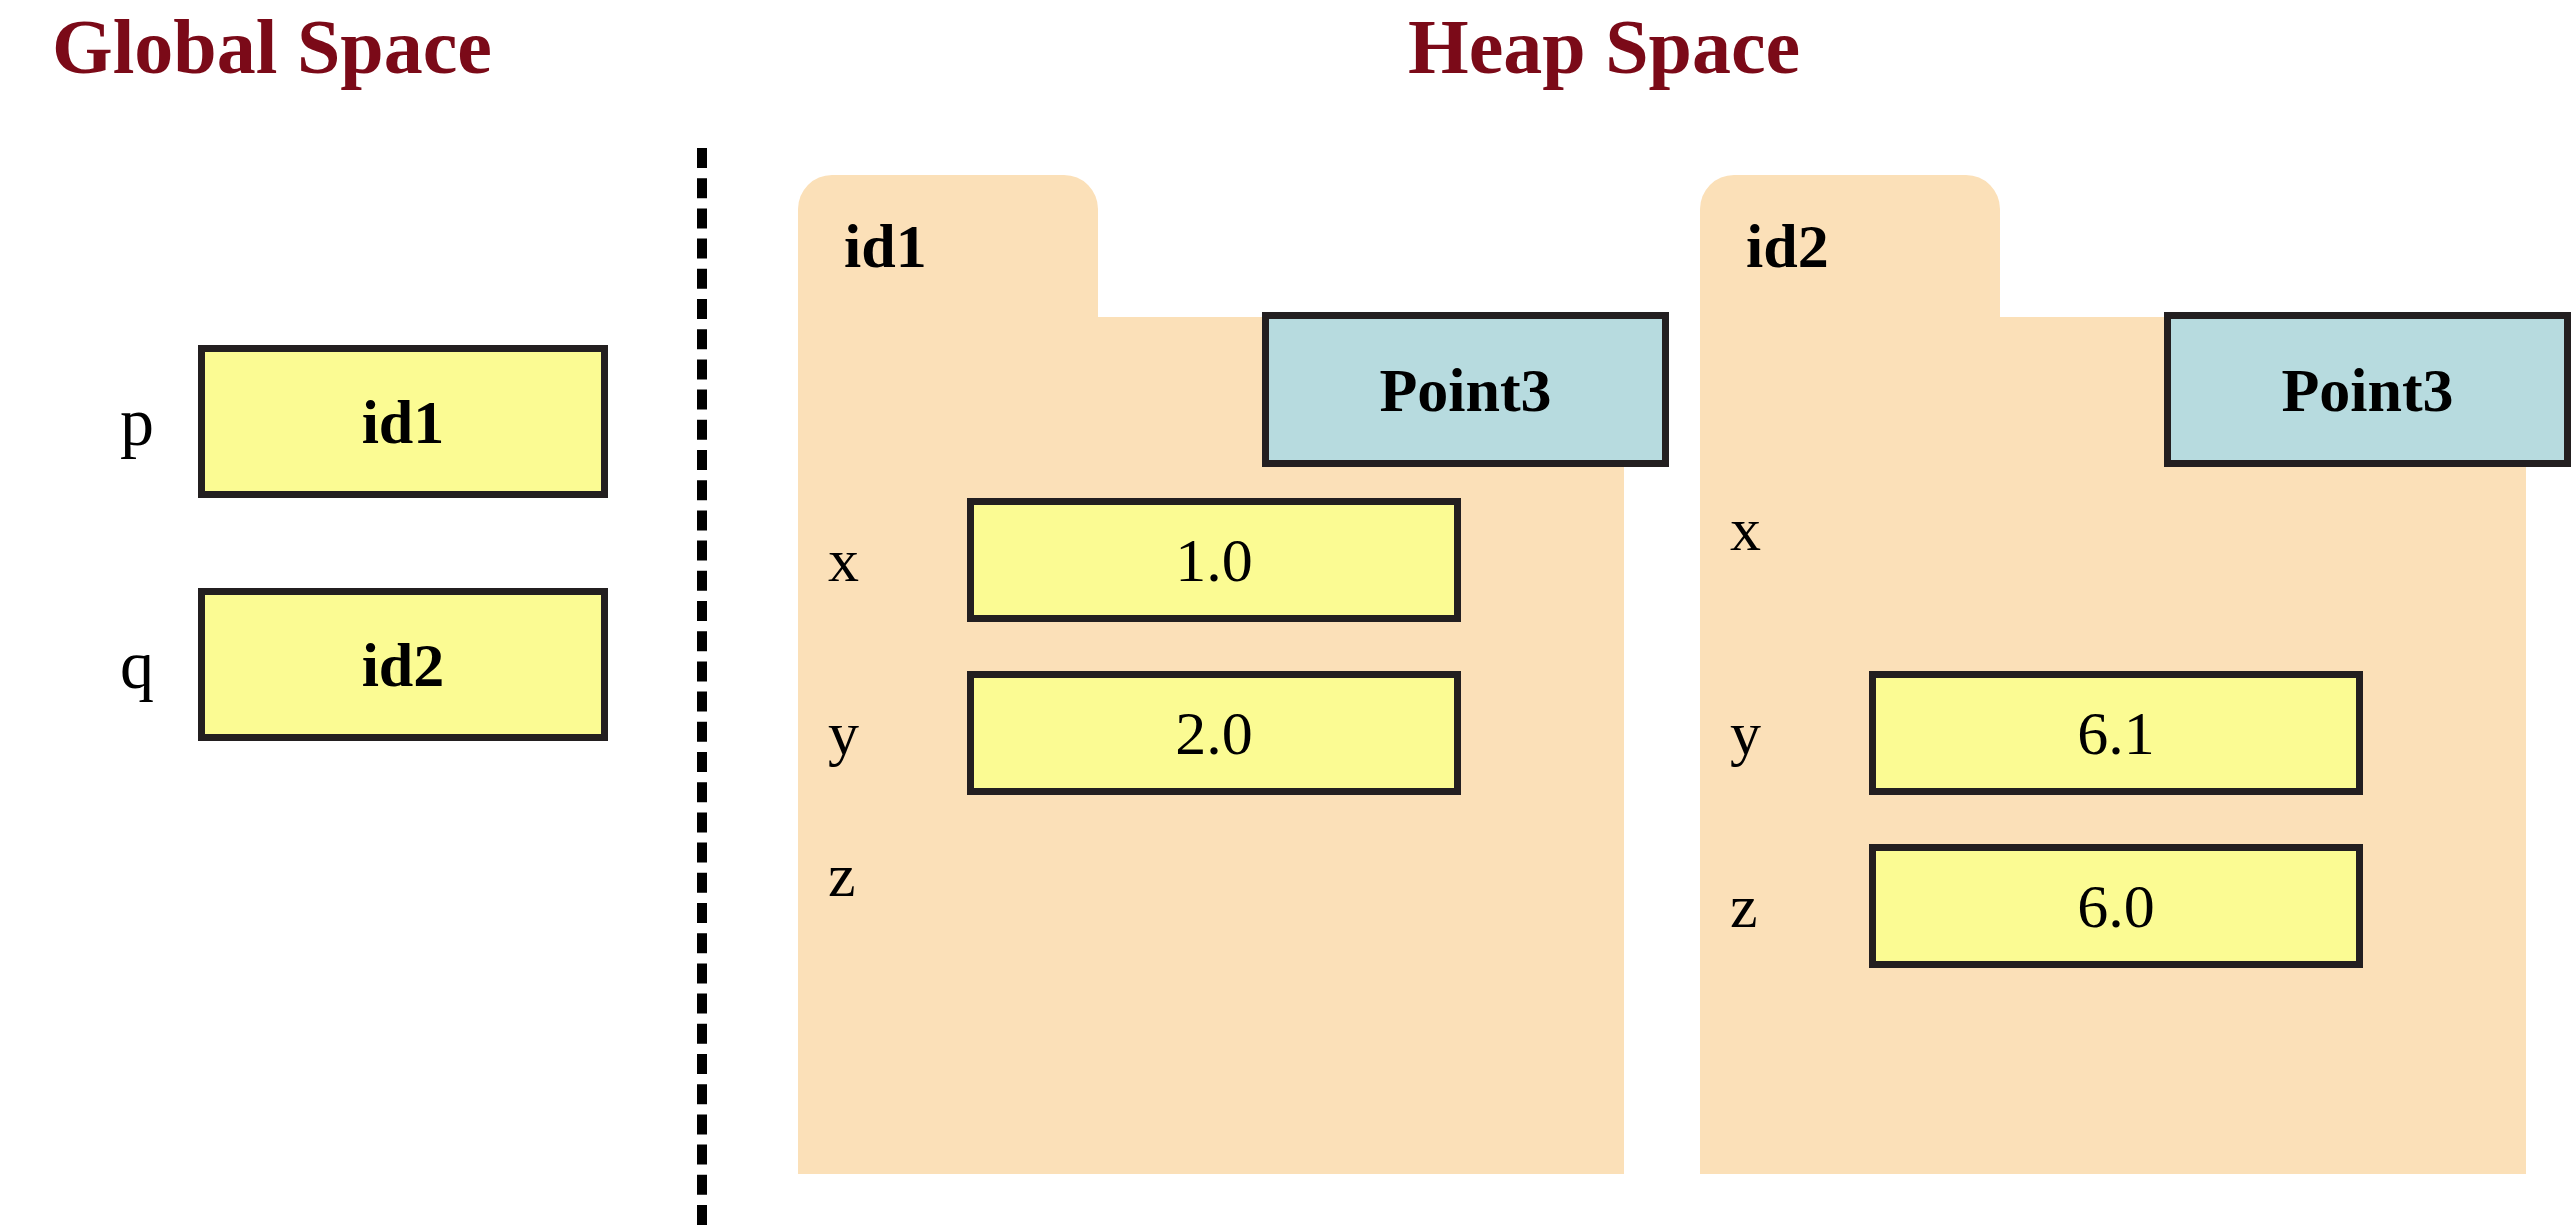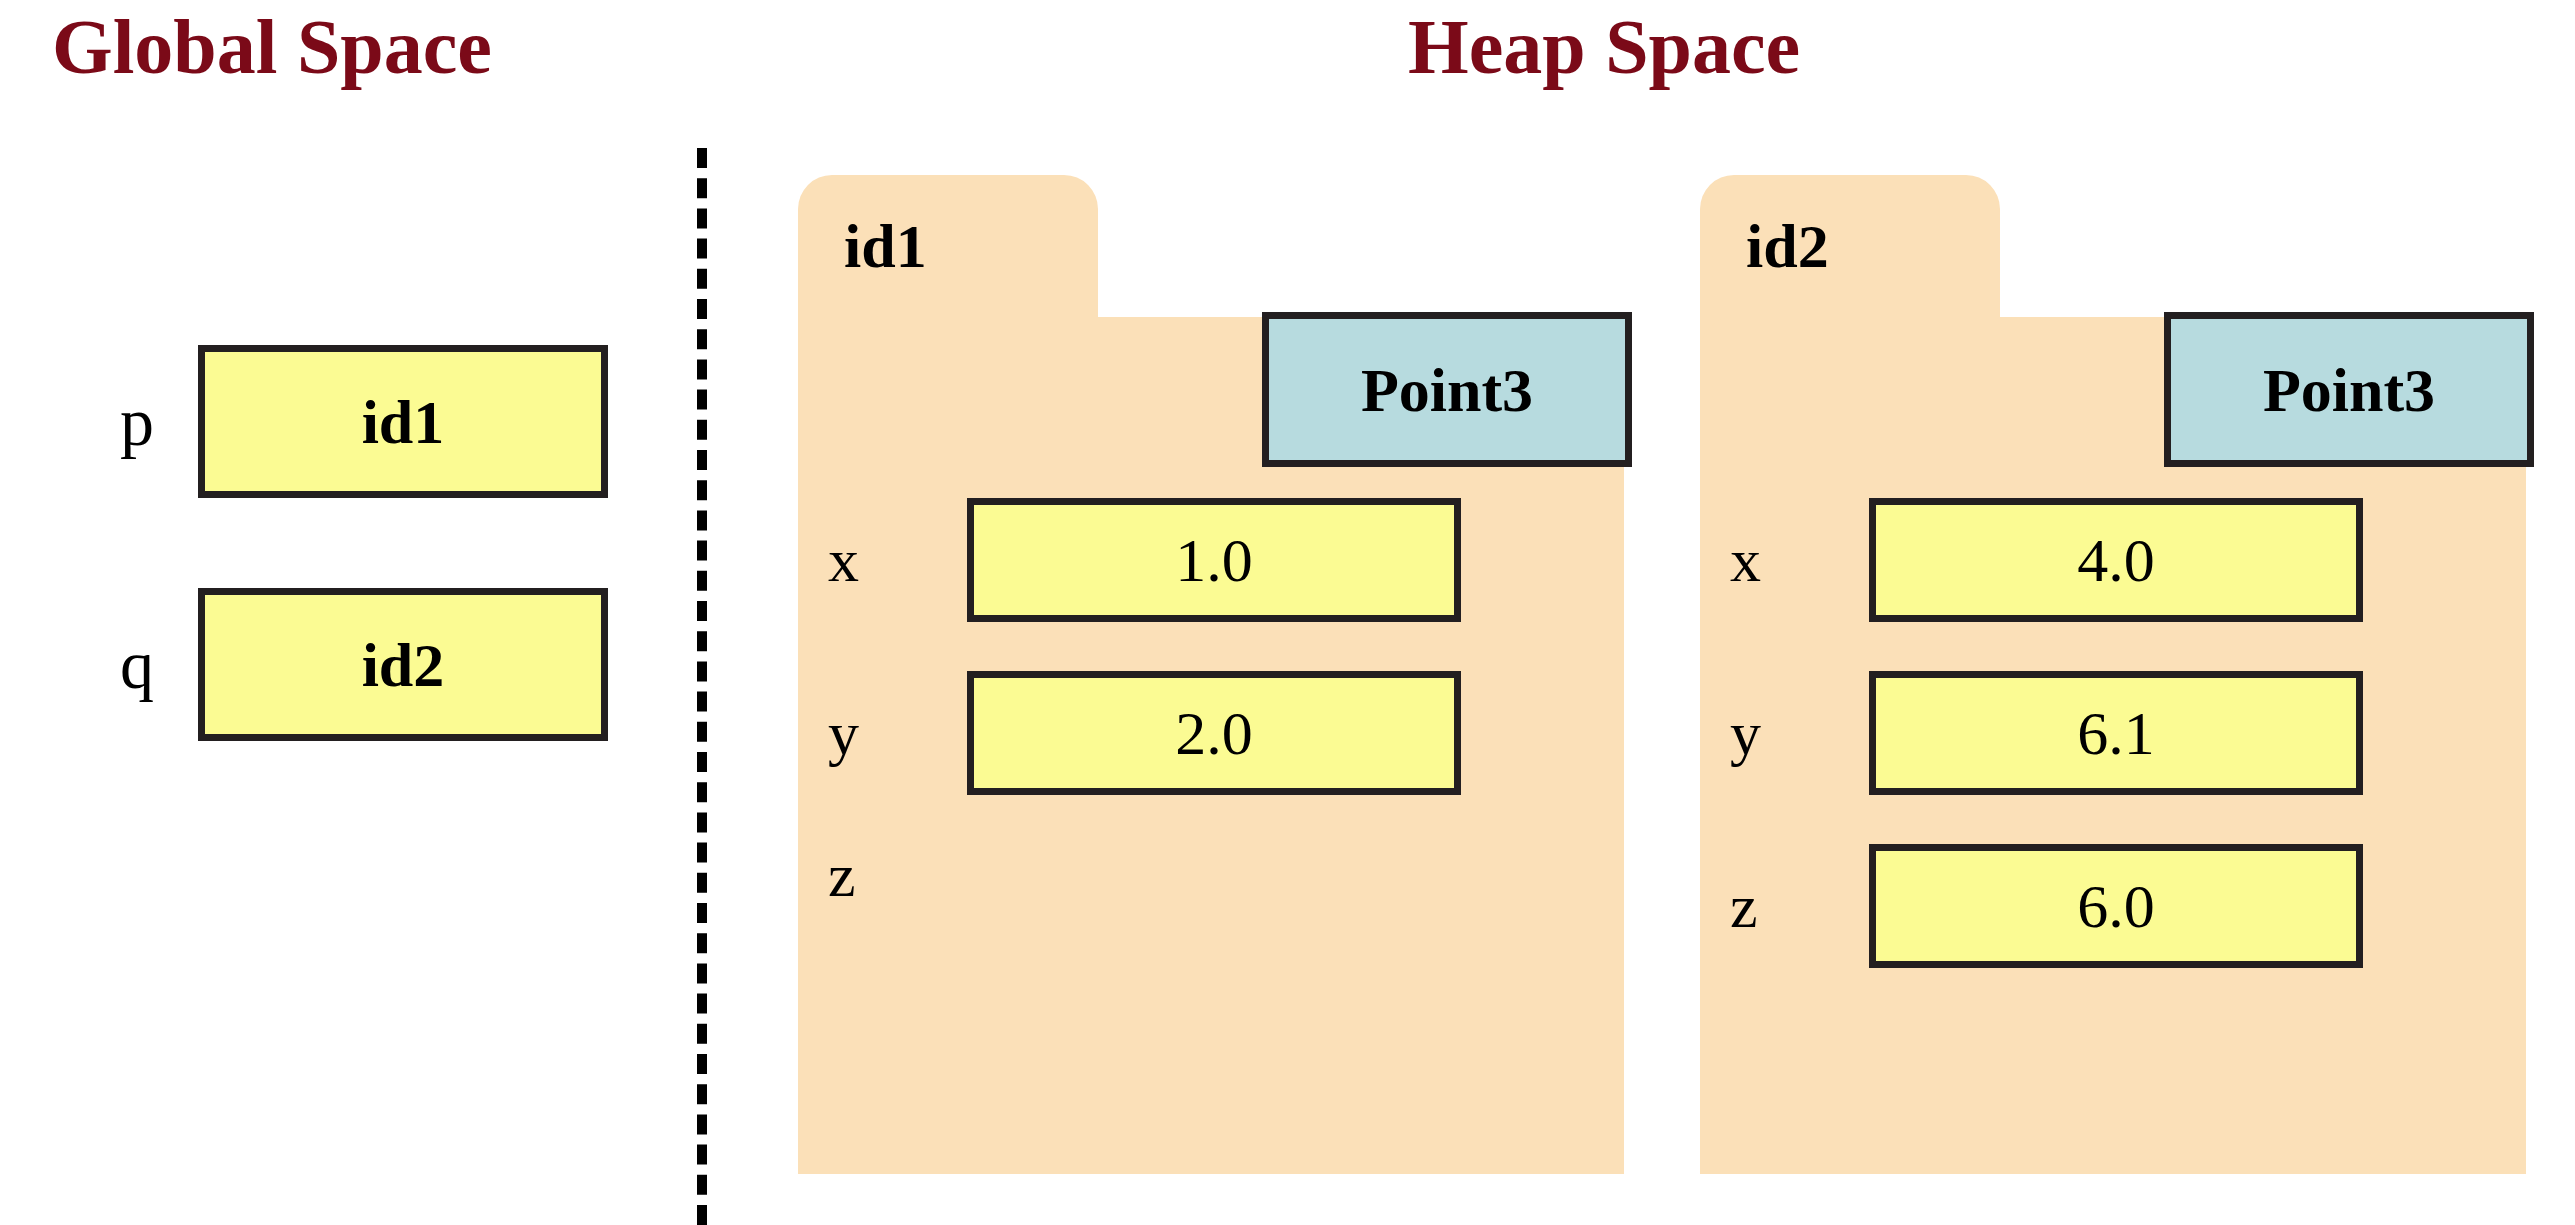--- a/index.html
+++ b/index.html
@@ -110,21 +110,21 @@
     font-weight: bold;
     color: #000000;
     line-height: 1;
     z-index: 4;
   }
 
   .type-badge {
     position: absolute;
     left: 464px;
     top: 137px;
-    width: 370px;
+    width: 407px;
     height: 155px;
     background: #B7DBDF;
     border: 7px solid #231F20;
     box-sizing: border-box;
     display: flex;
     align-items: center;
     justify-content: center;
     font-size: 62px;
     font-weight: bold;
     color: #000000;
@@ -201,21 +201,20 @@
   </div>
 
   <div id="object-id2" class="heap-object">
     <div class="folder-tab"></div>
     <div class="folder-body"></div>
     <div class="folder-id">id2</div>
     <div class="type-badge">Point3</div>
 
     <div class="field-row r0">
       <div class="field-name">x</div>
-      <div class="value-box">4.0</div>
     </div>
 
     <div class="field-row r1">
       <div class="field-name">y</div>
       <div class="value-box">6.1</div>
     </div>
 
     <div class="field-row r2">
       <div class="field-name">z</div>
       <div class="value-box">6.0</div>

